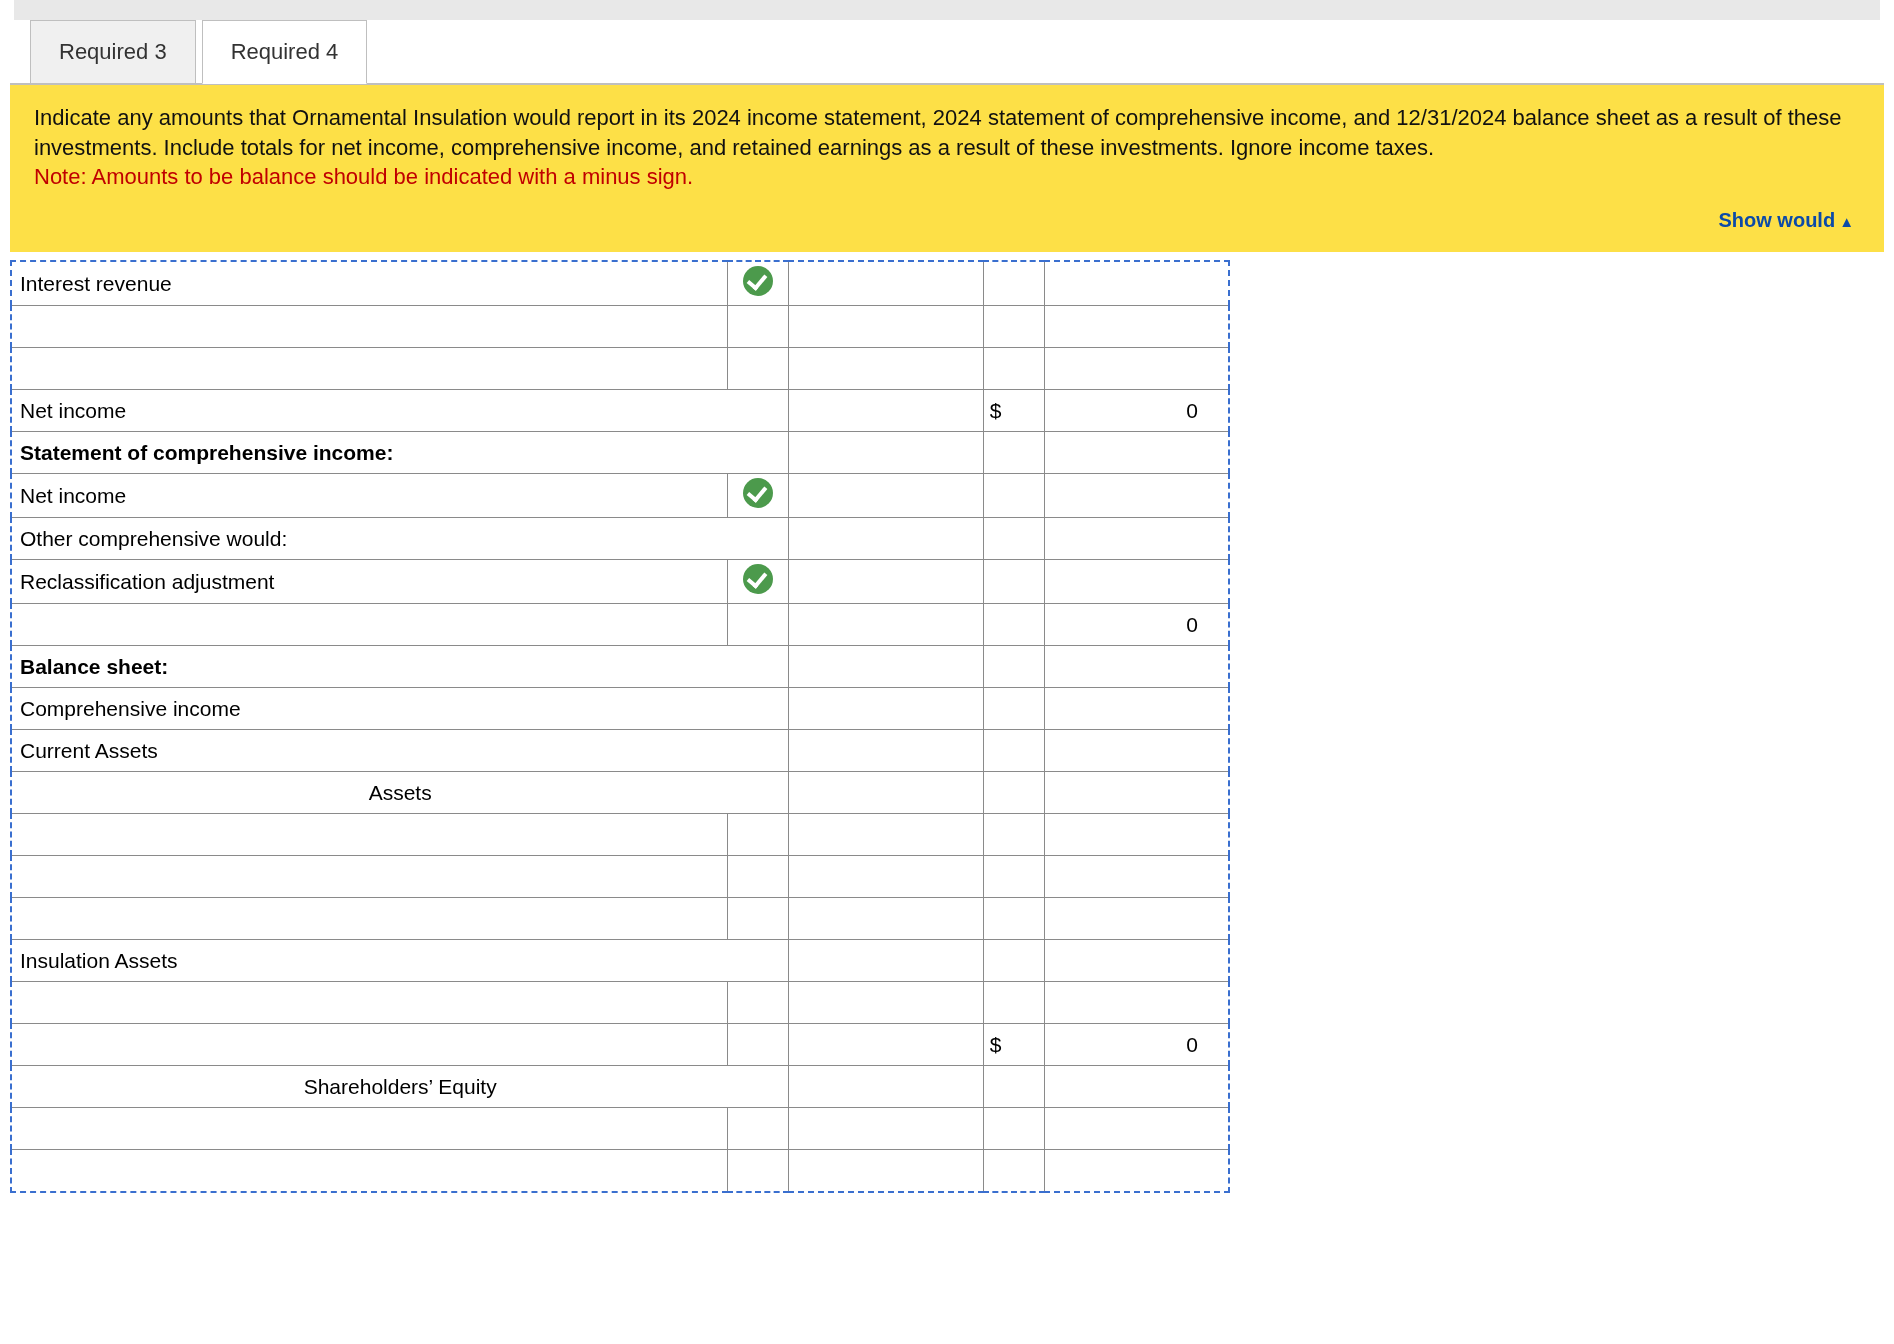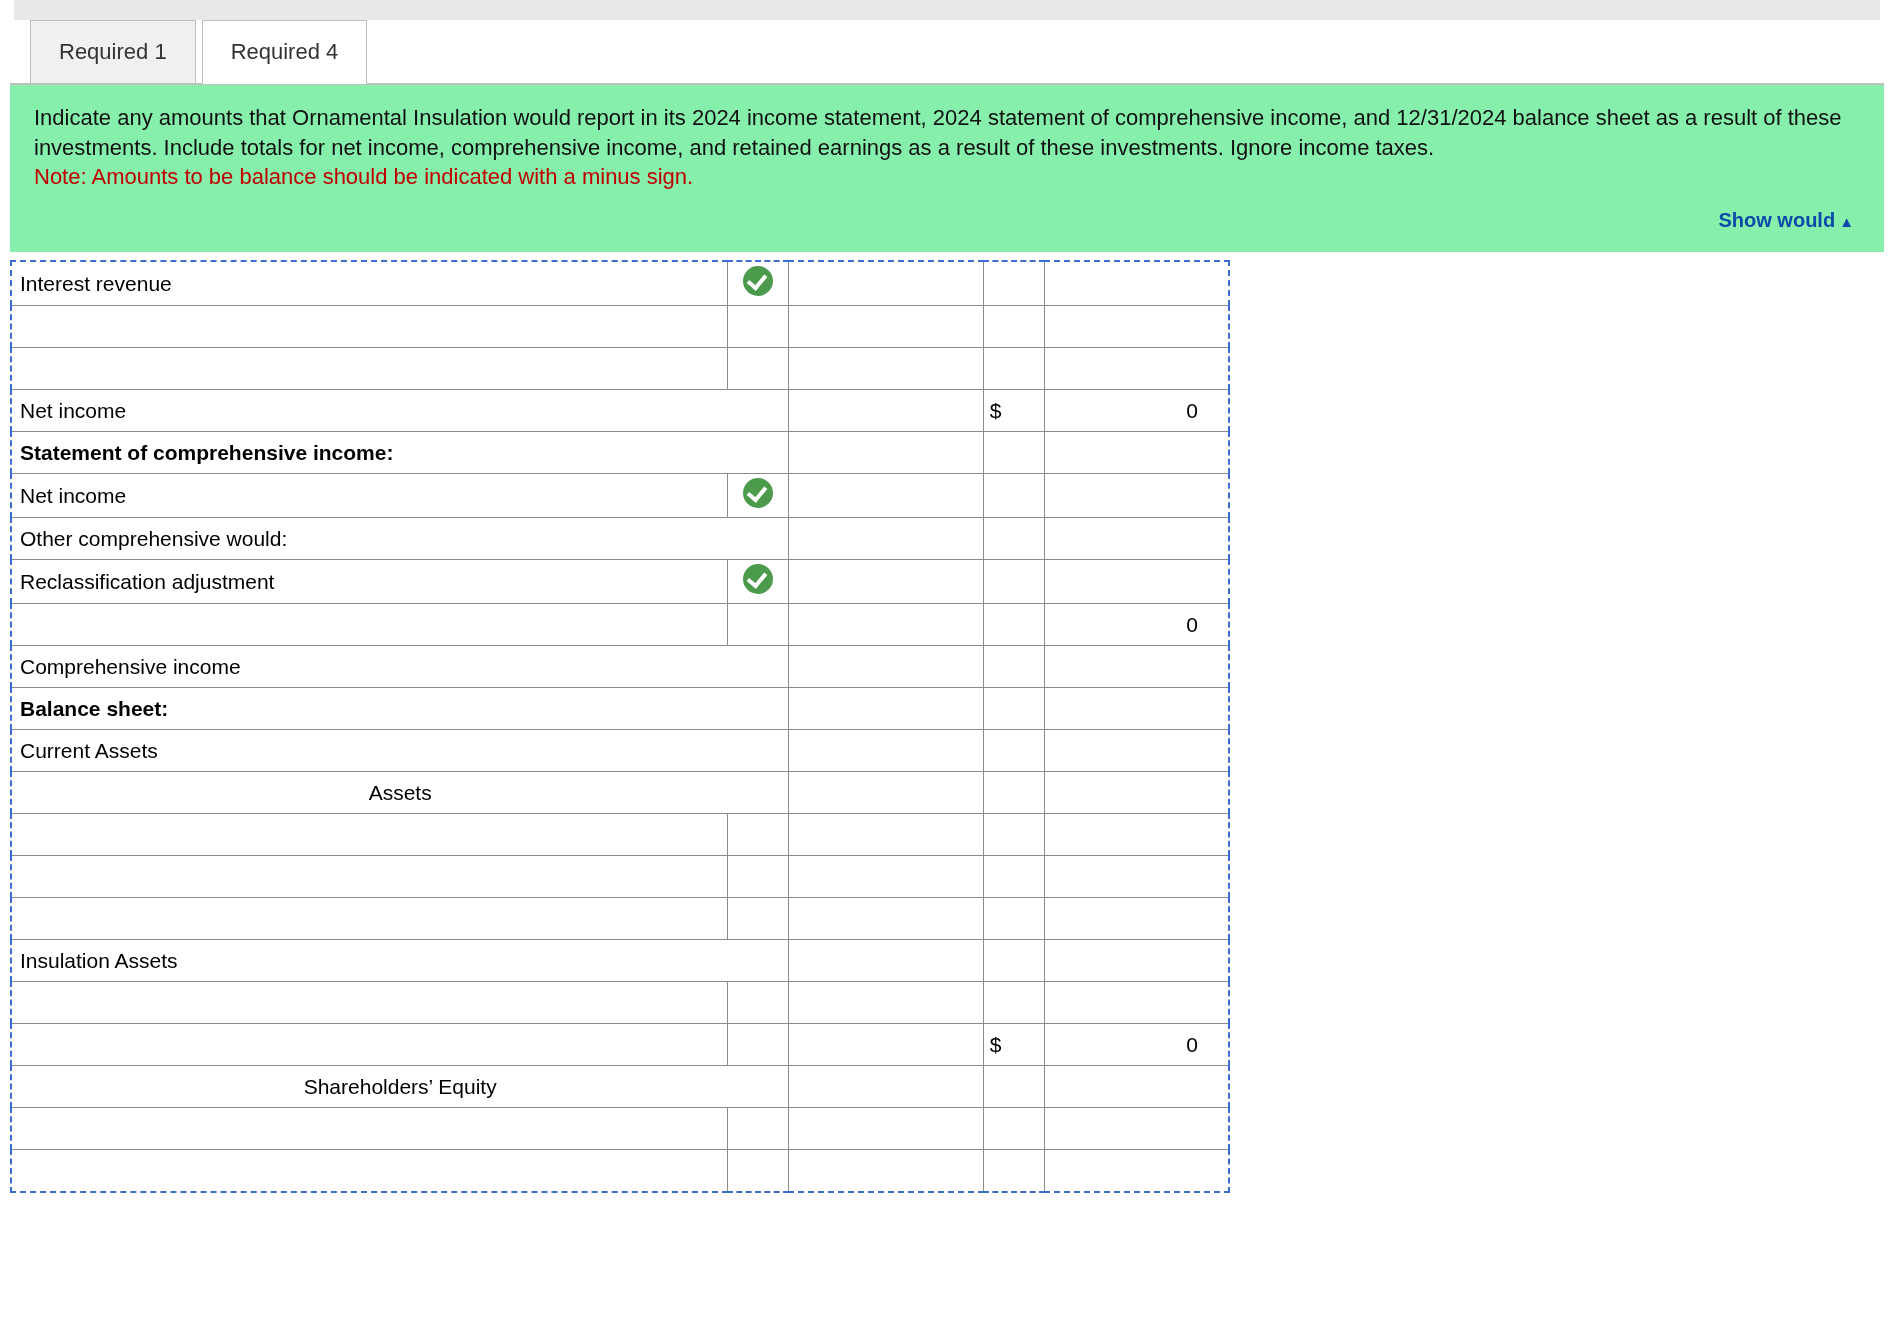--- a/index.html
+++ b/index.html
@@ -34,21 +34,21 @@
     margin-bottom: -1px;
     cursor: pointer;
     font-size: 22px;
     color: #333;
   }
   .tab.active {
     background: #fff;
     border-bottom: 1px solid #fff;
   }
   .intro {
-    background: #86efac;
+    background: #fde047;
     padding: 18px 24px 60px 24px;
     position: relative;
     font-family: Verdana, Arial, sans-serif;
     font-size: 22px;
     line-height: 1.35;
     color: #111;
     border-top: 1px solid #bfbfbf;
   }
   .intro .note { color: #c00000; }
   .showless {
@@ -106,21 +106,21 @@
     transform: rotate(40deg);
   }
 </style>
 </head>
 <body>
 
 <div class="container">
   <div class="topbar"></div>
 
   <div class="tabs">
-    <div class="tab">Required 1</div>
+    <div class="tab">Required 3</div>
     <div class="tab active">Required 4</div>
   </div>
 
   <div class="intro">
     <span>Indicate any amounts that Ornamental Insulation would report in its 2024 income statement, 2024 statement of comprehensive income, and 12/31/2024 balance sheet as a result of these investments. Include totals for net income, comprehensive income, and retained earnings as a result of these investments. Ignore income taxes.</span><br>
     <span class="note">Note: Amounts to be balance should be indicated with a minus sign.</span>
     <div class="showless">
       <span>Show would</span><span class="tri">▲</span>
     </div>
   </div>
@@ -192,28 +192,28 @@
 
     <tr>
       <td class="label nb-right"></td>
       <td class="iconcell nb-left"></td>
       <td class="col-a"></td>
       <td class="col-b nb-right"></td>
       <td class="col-c nb-left grey">0</td>
     </tr>
 
     <tr>
+      <td class="label bold nb-right" colspan="2">Balance sheet:</td>
+      <td class="col-a"></td>
+      <td class="col-b nb-right"></td>
+      <td class="col-c nb-left"></td>
+    </tr>
+
+    <tr>
       <td class="label ind1 nb-right" colspan="2">Comprehensive income</td>
-      <td class="col-a"></td>
-      <td class="col-b nb-right"></td>
-      <td class="col-c nb-left"></td>
-    </tr>
-
-    <tr>
-      <td class="label bold nb-right" colspan="2">Balance sheet:</td>
       <td class="col-a"></td>
       <td class="col-b nb-right"></td>
       <td class="col-c nb-left"></td>
     </tr>
 
     <tr>
       <td class="label ind1 nb-right" colspan="2">Current Assets</td>
       <td class="col-a"></td>
       <td class="col-b nb-right"></td>
       <td class="col-c nb-left"></td>

